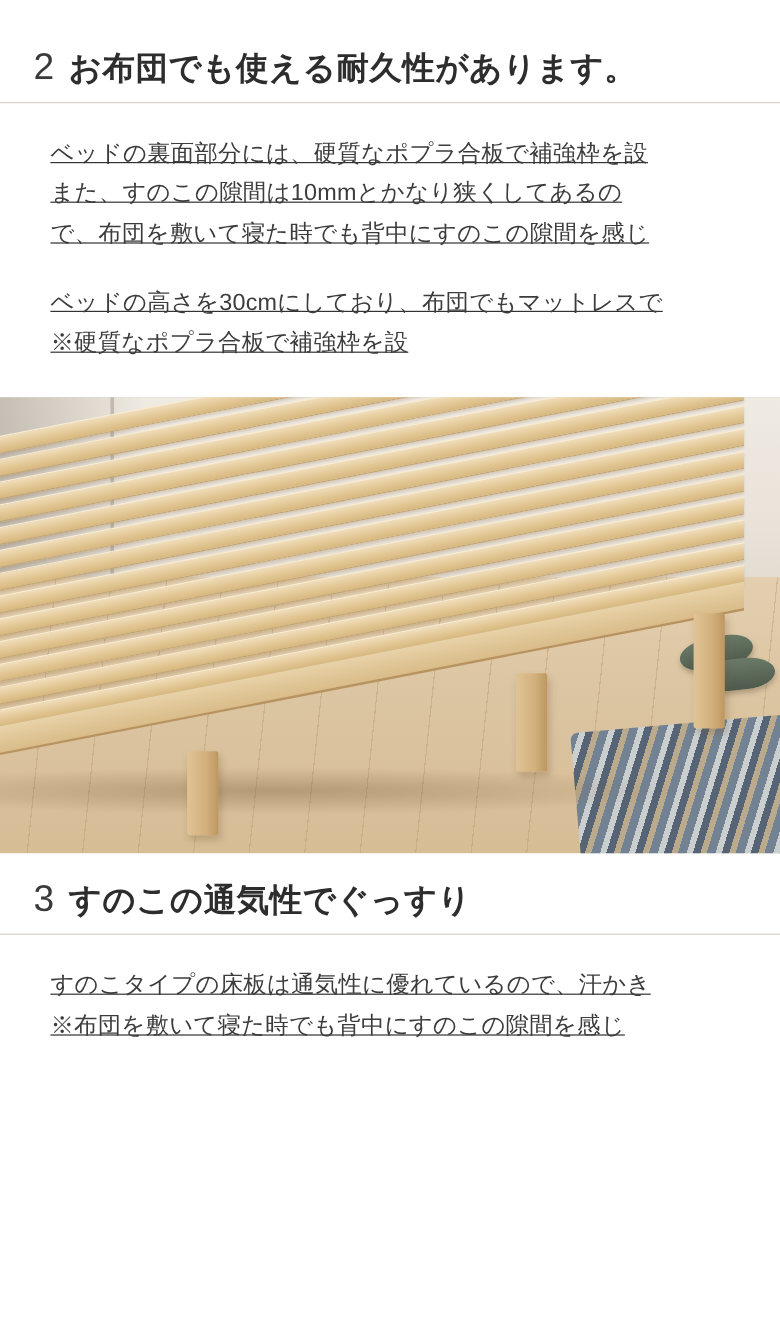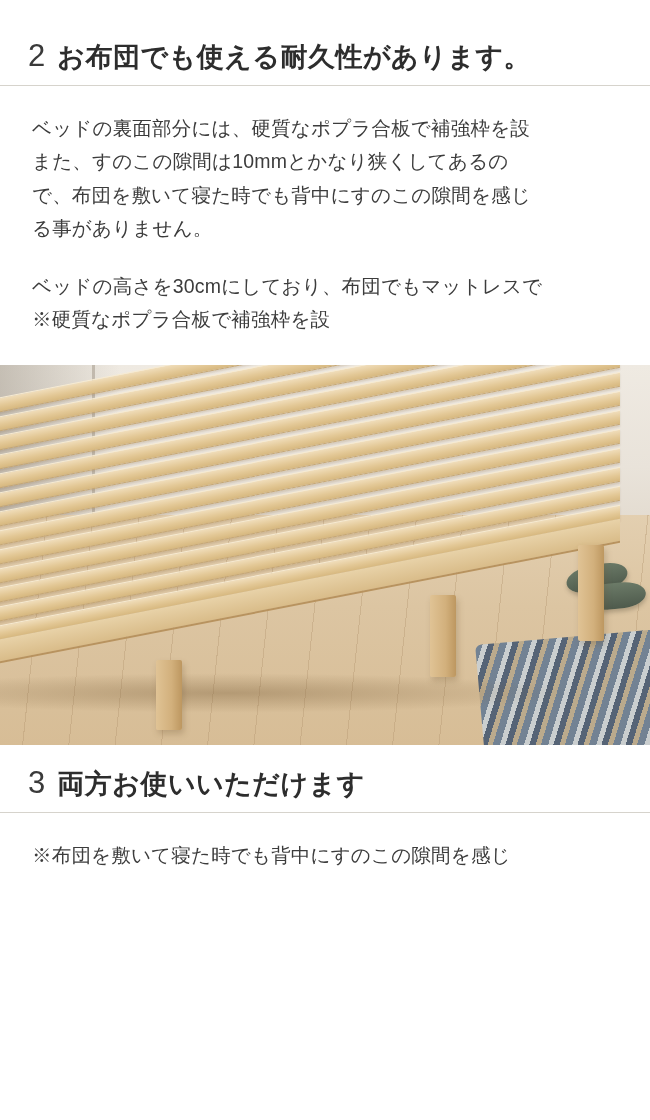--- a/index.html
+++ b/index.html
@@ -41,21 +41,22 @@
   .section-title {
     font-size: 27px;
     font-weight: 700;
     color: #2d2d2d;
     line-height: 1.1;
     letter-spacing: 0.5px;
   }
 
   
   .body-block {
-    padding: 0 32px;
+    padding: 0 42px;
+    text-decoration: underline;
   }
   .para {
     font-size: 19.5px;
     line-height: 1.72;
     color: #3c3c3c;
     letter-spacing: 0.2px;
     margin: 0;
   }
   .para + .para {
     margin-top: 24px;
@@ -204,21 +205,20 @@
     <span class="section-title">お布団でも使える耐久性があります。</span>
   </div>
 
   <div class="head-gap"></div>
 
   <div class="body-block">
     <p class="para">
       <span class="line">ベッドの裏面部分には、硬質なポプラ合板で補強枠を設</span>
       <span class="line">また、すのこの隙間は10mmとかなり狭くしてあるの</span>
       <span class="line">で、布団を敷いて寝た時でも背中にすのこの隙間を感じ</span>
-      <span class="line">る事がありません。</span>
     </p>
     <p class="para">
       <span class="line">ベッドの高さを30cmにしており、布団でもマットレスで</span>
       <span class="line">※硬質なポプラ合板で補強枠を設</span>
     </p>
   </div>
 
   <div class="after-text"></div>
 
   <div class="photo">
@@ -256,24 +256,25 @@
       <div class="leg" style="left:470px; top:190px;"></div>
       <div class="leg" style="left:618px; top:140px; height:96px;"></div>
       <div class="leg" style="left:196px; top:255px; height:70px;"></div>
     </div>
   </div>
 
   <div class="bottom-gap"></div>
 
   <div class="section-head">
     <span class="section-num">3</span>
-    <span class="section-title">両方お使いいただけます</span>
+    <span class="section-title">すのこの通気性でぐっすり</span>
   </div>
 
   <div class="head-gap"></div>
 
   <div class="body-block">
     <p class="para">
+      <span class="line">すのこタイプの床板は通気性に優れているので、汗かき</span>
       <span class="line">※布団を敷いて寝た時でも背中にすのこの隙間を感じ</span>
     </p>
   </div>
 
 </div>
 
 </body></html>

